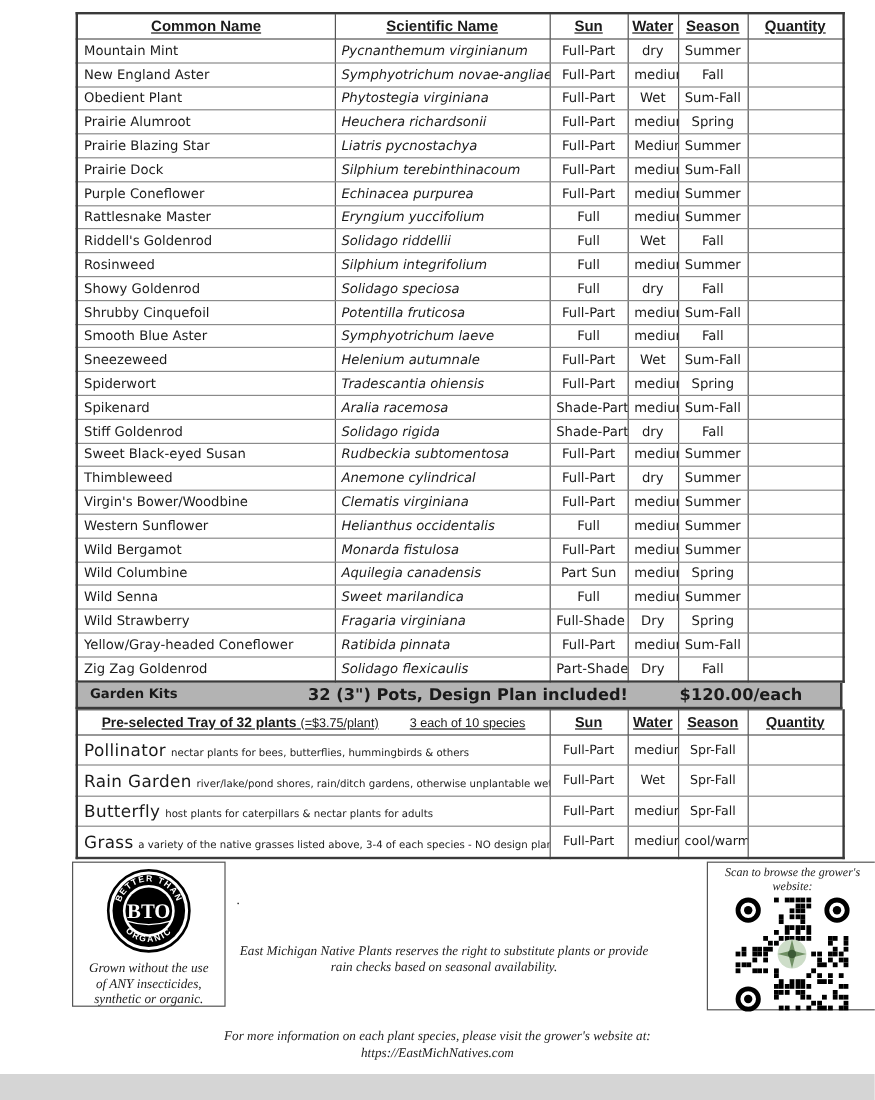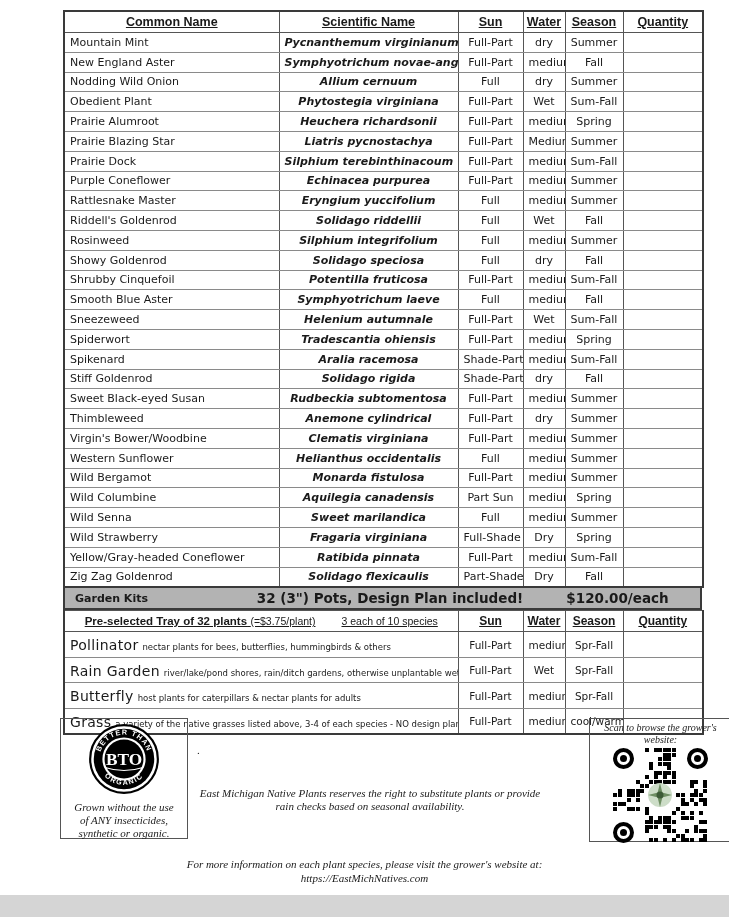--- a/index.html
+++ b/index.html
@@ -21,21 +21,21 @@
     font-family:"Liberation Sans",sans-serif;font-weight:bold;font-size:12.5px;
     text-decoration:underline;height:20px;border:1px solid #555;text-align:center;
     background:#fff;padding:0;
   }
   table.plant td{
     border-left:1px solid #555;border-right:1px solid #555;
     border-top:1px solid #8a8a8a;border-bottom:1px solid #8a8a8a;
     height:18.8px;padding:0 5px;font-size:11px;white-space:nowrap;overflow:hidden;
   }
   td.cell-common{text-align:left;}
-  td.cell-sci{text-align:center;font-style:italic;font-size:11.5px;font-weight:bold;}
+  td.cell-sci{text-align:left;font-style:italic;font-size:11.5px;}
   td.cell-mid{text-align:center;font-size:10.5px;padding:0 2px;}
 
   
   .kits-band{
     display:flex;align-items:center;height:22px;background:#b3b3b3;
     border:2px solid #3a3a3a;border-top:none;box-sizing:border-box;
     font-weight:bold;
   }
   .kits-label{width:170px;padding-left:10px;font-size:11px;}
   .kits-desc{flex:1;text-align:center;font-size:13.5px;}
@@ -136,28 +136,20 @@
           <td class="cell-mid">dry</td>
           <td class="cell-mid">Summer</td>
           <td class="cell-mid"></td>
         </tr>
         <tr>
           <td class="cell-common">New England Aster</td>
           <td class="cell-sci">Symphyotrichum novae-angliae</td>
           <td class="cell-mid">Full-Part</td>
           <td class="cell-mid">medium</td>
           <td class="cell-mid">Fall</td>
-          <td class="cell-mid"></td>
-        </tr>
-        <tr>
-          <td class="cell-common">Nodding Wild Onion</td>
-          <td class="cell-sci">Allium cernuum</td>
-          <td class="cell-mid">Full</td>
-          <td class="cell-mid">dry</td>
-          <td class="cell-mid">Summer</td>
           <td class="cell-mid"></td>
         </tr>
         <tr>
           <td class="cell-common">Obedient Plant</td>
           <td class="cell-sci">Phytostegia virginiana</td>
           <td class="cell-mid">Full-Part</td>
           <td class="cell-mid">Wet</td>
           <td class="cell-mid">Sum-Fall</td>
           <td class="cell-mid"></td>
         </tr>

